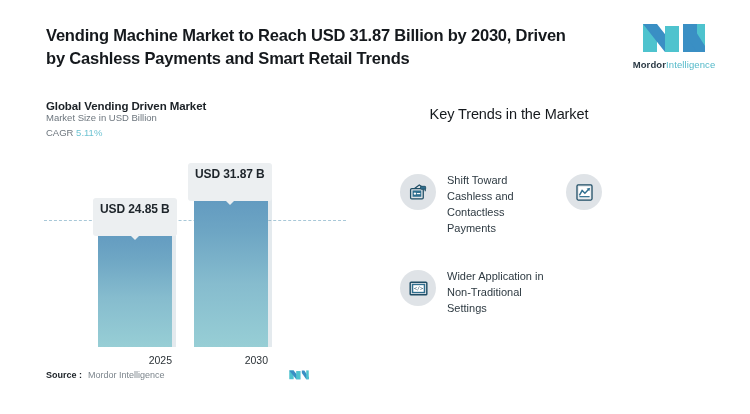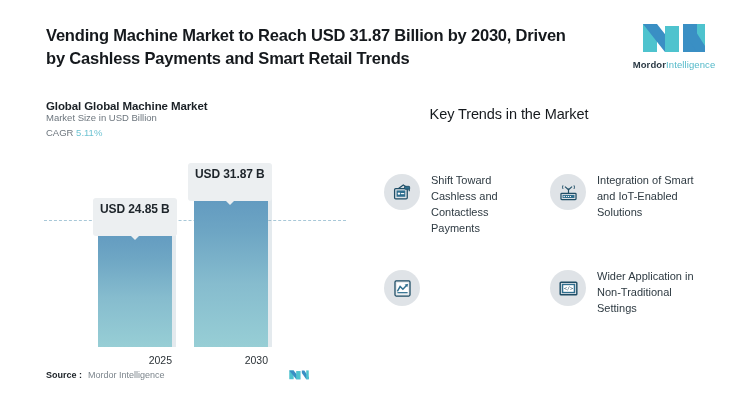--- a/index.html
+++ b/index.html
@@ -78,21 +78,21 @@
   .source-v{font-size:9px;color:#7c858c;margin-left:6px;}
   .source-mark{margin-left:auto;margin-right:36px;width:22px;height:13px;display:block;}
 
   
   .trends{position:absolute;left:384px;top:100px;width:336px;height:290px;}
   .trends-title{
     font-size:14.5px;font-weight:normal;color:#15191d;letter-spacing:-0.1px;
     text-align:center;width:250px;margin:6px 0 0 0;
   }
   .trend-grid{
-    position:absolute;left:0;top:72px;width:336px;
+    position:absolute;left:16px;top:72px;width:336px;
     display:grid;grid-template-columns:166px 170px;grid-template-rows:96px 86px;
   }
   .trend{display:flex;align-items:flex-start;}
   .tcircle{
     flex:0 0 auto;width:36px;height:36px;border-radius:50%;
     background:#dfe3e7;display:flex;align-items:center;justify-content:center;
     margin-top:2px;
   }
   .ticon{width:19px;height:19px;display:block;}
   .tlabel{
@@ -117,21 +117,21 @@
       <polygon points="44,4 58,4 58,32 44,32" fill="#3a8fc4"></polygon>
       <polygon points="58,4 66,4 66,32 58,32" fill="#4ec3ce"></polygon>
       <polygon points="44,4 52,4 66,26 66,32 58,32 44,12" fill="#3a8fc4"></polygon>
     </svg>
     <div class="brand-word">
       <span class="b1">Mordor</span><span class="b2">Intelligence</span>
     </div>
   </div>
 
   <div class="chart-panel">
-    <div class="chart-title">Global Global Machine Market</div>
+    <div class="chart-title">Global Vending Driven Market</div>
     <div class="chart-sub">Market Size in USD Billion</div>
     <div class="chart-cagr">
       <span>CAGR</span>
       <span class="val">5.11%</span>
     </div>
 
     <div class="plot">
 
       <div class="gridline" style="top:58px;"></div>
 
@@ -173,38 +173,20 @@
             <rect x="4.5" y="9.4" width="11" height="8" fill="#2f6f8f"></rect>
             <circle cx="7.5" cy="13.4" r="1.5" fill="#ffffff"></circle>
             <rect x="10" y="12.7" width="4.2" height="1.4" fill="#ffffff"></rect>
             <path d="M7 7 L13 2.6 L20.5 7.6 L20.5 10.5" fill="none" stroke="#1f4e66" stroke-width="1.5"></path>
             <rect x="14.5" y="4.2" width="6.5" height="3.6" rx="0.8" fill="#2f6f8f" stroke="#1f4e66" stroke-width="1.1"></rect>
           </svg>
         </span>
         <span class="tlabel">Shift Toward Cashless and Contactless Payments</span>
       </div>
 
-      <div class="trend wide">
-        <span class="tcircle">
-          <svg class="ticon" viewBox="0 0 24 24">
-            <rect x="2.5" y="13" width="19" height="8" rx="1" fill="none" stroke="#1f4e66" stroke-width="1.6"></rect>
-            <rect x="4.5" y="15" width="15" height="4" fill="#2f6f8f"></rect>
-            <circle cx="6.5" cy="17" r="0.9" fill="#ffffff"></circle>
-            <rect x="9" y="16.4" width="1.3" height="1.3" fill="#ffffff"></rect>
-            <rect x="11.4" y="16.4" width="1.3" height="1.3" fill="#ffffff"></rect>
-            <rect x="13.8" y="16.4" width="1.3" height="1.3" fill="#ffffff"></rect>
-            <line x1="12" y1="13" x2="12" y2="7" stroke="#1f4e66" stroke-width="1.5"></line>
-            <line x1="12" y1="8.5" x2="7.5" y2="4.5" stroke="#1f4e66" stroke-width="1.4"></line>
-            <line x1="12" y1="8.5" x2="16.5" y2="4.5" stroke="#1f4e66" stroke-width="1.4"></line>
-            <path d="M5 7.5 A5 5 0 0 1 5 3" fill="none" stroke="#1f4e66" stroke-width="1.2"></path>
-            <path d="M19 7.5 A5 5 0 0 0 19 3" fill="none" stroke="#1f4e66" stroke-width="1.2"></path>
-          </svg>
-        </span>
-        <span class="tlabel">Integration of Smart and IoT-Enabled Solutions</span>
-      </div>
 
       <div class="trend">
         <span class="tcircle">
           <svg class="ticon" viewBox="0 0 24 24">
             <rect x="2.5" y="2.5" width="19" height="19" rx="1.5" fill="none" stroke="#1f4e66" stroke-width="1.6"></rect>
             <rect x="4.6" y="4.6" width="14.8" height="14.8" fill="#ffffff"></rect>
             <polyline points="5.5,15.5 9,9.5 12.5,13 18.5,6.5" fill="none" stroke="#2f6f8f" stroke-width="1.8"></polyline>
             <polygon points="18.5,6.5 14.6,6.8 18.2,10.4" fill="#2f6f8f"></polygon>
             <rect x="5.5" y="16.5" width="13" height="1.6" fill="#2f6f8f"></rect>
           </svg>

